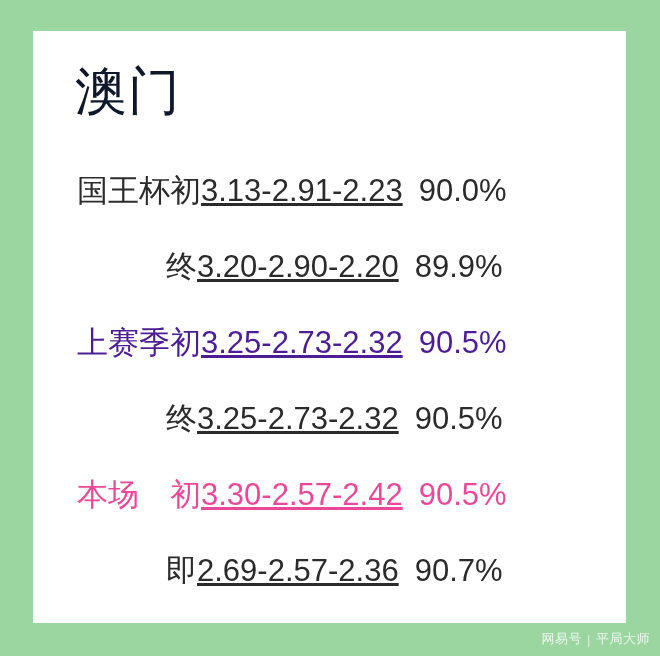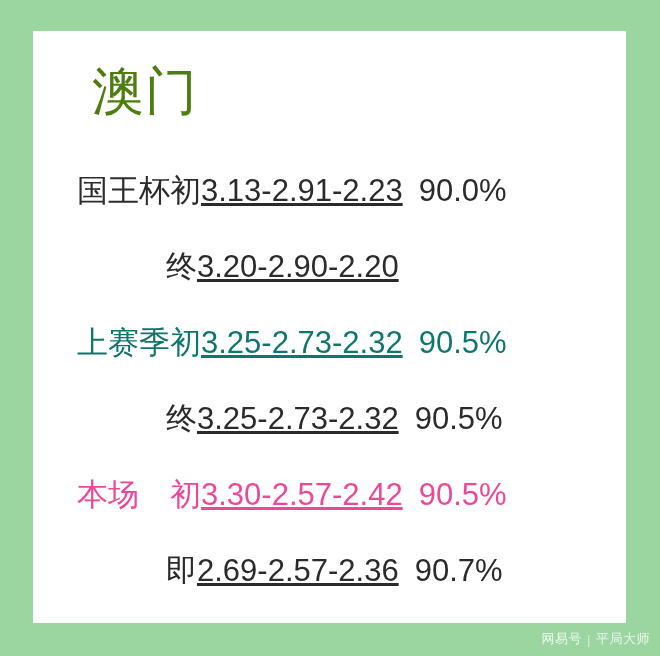--- a/index.html
+++ b/index.html
@@ -95,26 +95,26 @@
     color: rgba(255,255,255,0.6);
   }
 </style>
 </head>
 <body>
 
 <div id="page" style="background: rgb(155, 214, 161);">
 
   <div id="card" style="background: rgb(255, 255, 255);">
 
-    <div id="title" style="color: #4d7c0f; margin-left: 17px;">澳门</div>
+    <div id="title" style="color: #0f172a;">澳门</div>
 
     <div id="rows">
         <div class="odds-row lvl0" style="color: rgb(43, 43, 43);"><span class="row-label">国王杯初</span><span class="row-odds">3.13-2.91-2.23</span><span class="row-pct">90.0%</span></div>
-        <div class="odds-row lvl1" style="color: rgb(43, 43, 43);"><span class="row-label">终</span><span class="row-odds">3.20-2.90-2.20</span></div>
-        <div class="odds-row lvl0" style="color: #0f766e;"><span class="row-label">上赛季初</span><span class="row-odds">3.25-2.73-2.32</span><span class="row-pct">90.5%</span></div>
+        <div class="odds-row lvl1" style="color: rgb(43, 43, 43);"><span class="row-label">终</span><span class="row-odds">3.20-2.90-2.20</span><span class="row-pct">89.9%</span></div>
+        <div class="odds-row lvl0" style="color: #4c1d95;"><span class="row-label">上赛季初</span><span class="row-odds">3.25-2.73-2.32</span><span class="row-pct">90.5%</span></div>
         <div class="odds-row lvl1" style="color: rgb(43, 43, 43);"><span class="row-label">终</span><span class="row-odds">3.25-2.73-2.32</span><span class="row-pct">90.5%</span></div>
         <div class="odds-row lvl0" style="color: #ec4899;"><span class="row-label">本场　初</span><span class="row-odds">3.30-2.57-2.42</span><span class="row-pct">90.5%</span></div>
         <div class="odds-row lvl1" style="color: rgb(43, 43, 43);"><span class="row-label">即</span><span class="row-odds">2.69-2.57-2.36</span><span class="row-pct">90.7%</span></div>
       </div>
 
   </div>
 
   <div id="watermark">
     <span>网易号</span>
     <span class="wm-sep">|</span>

